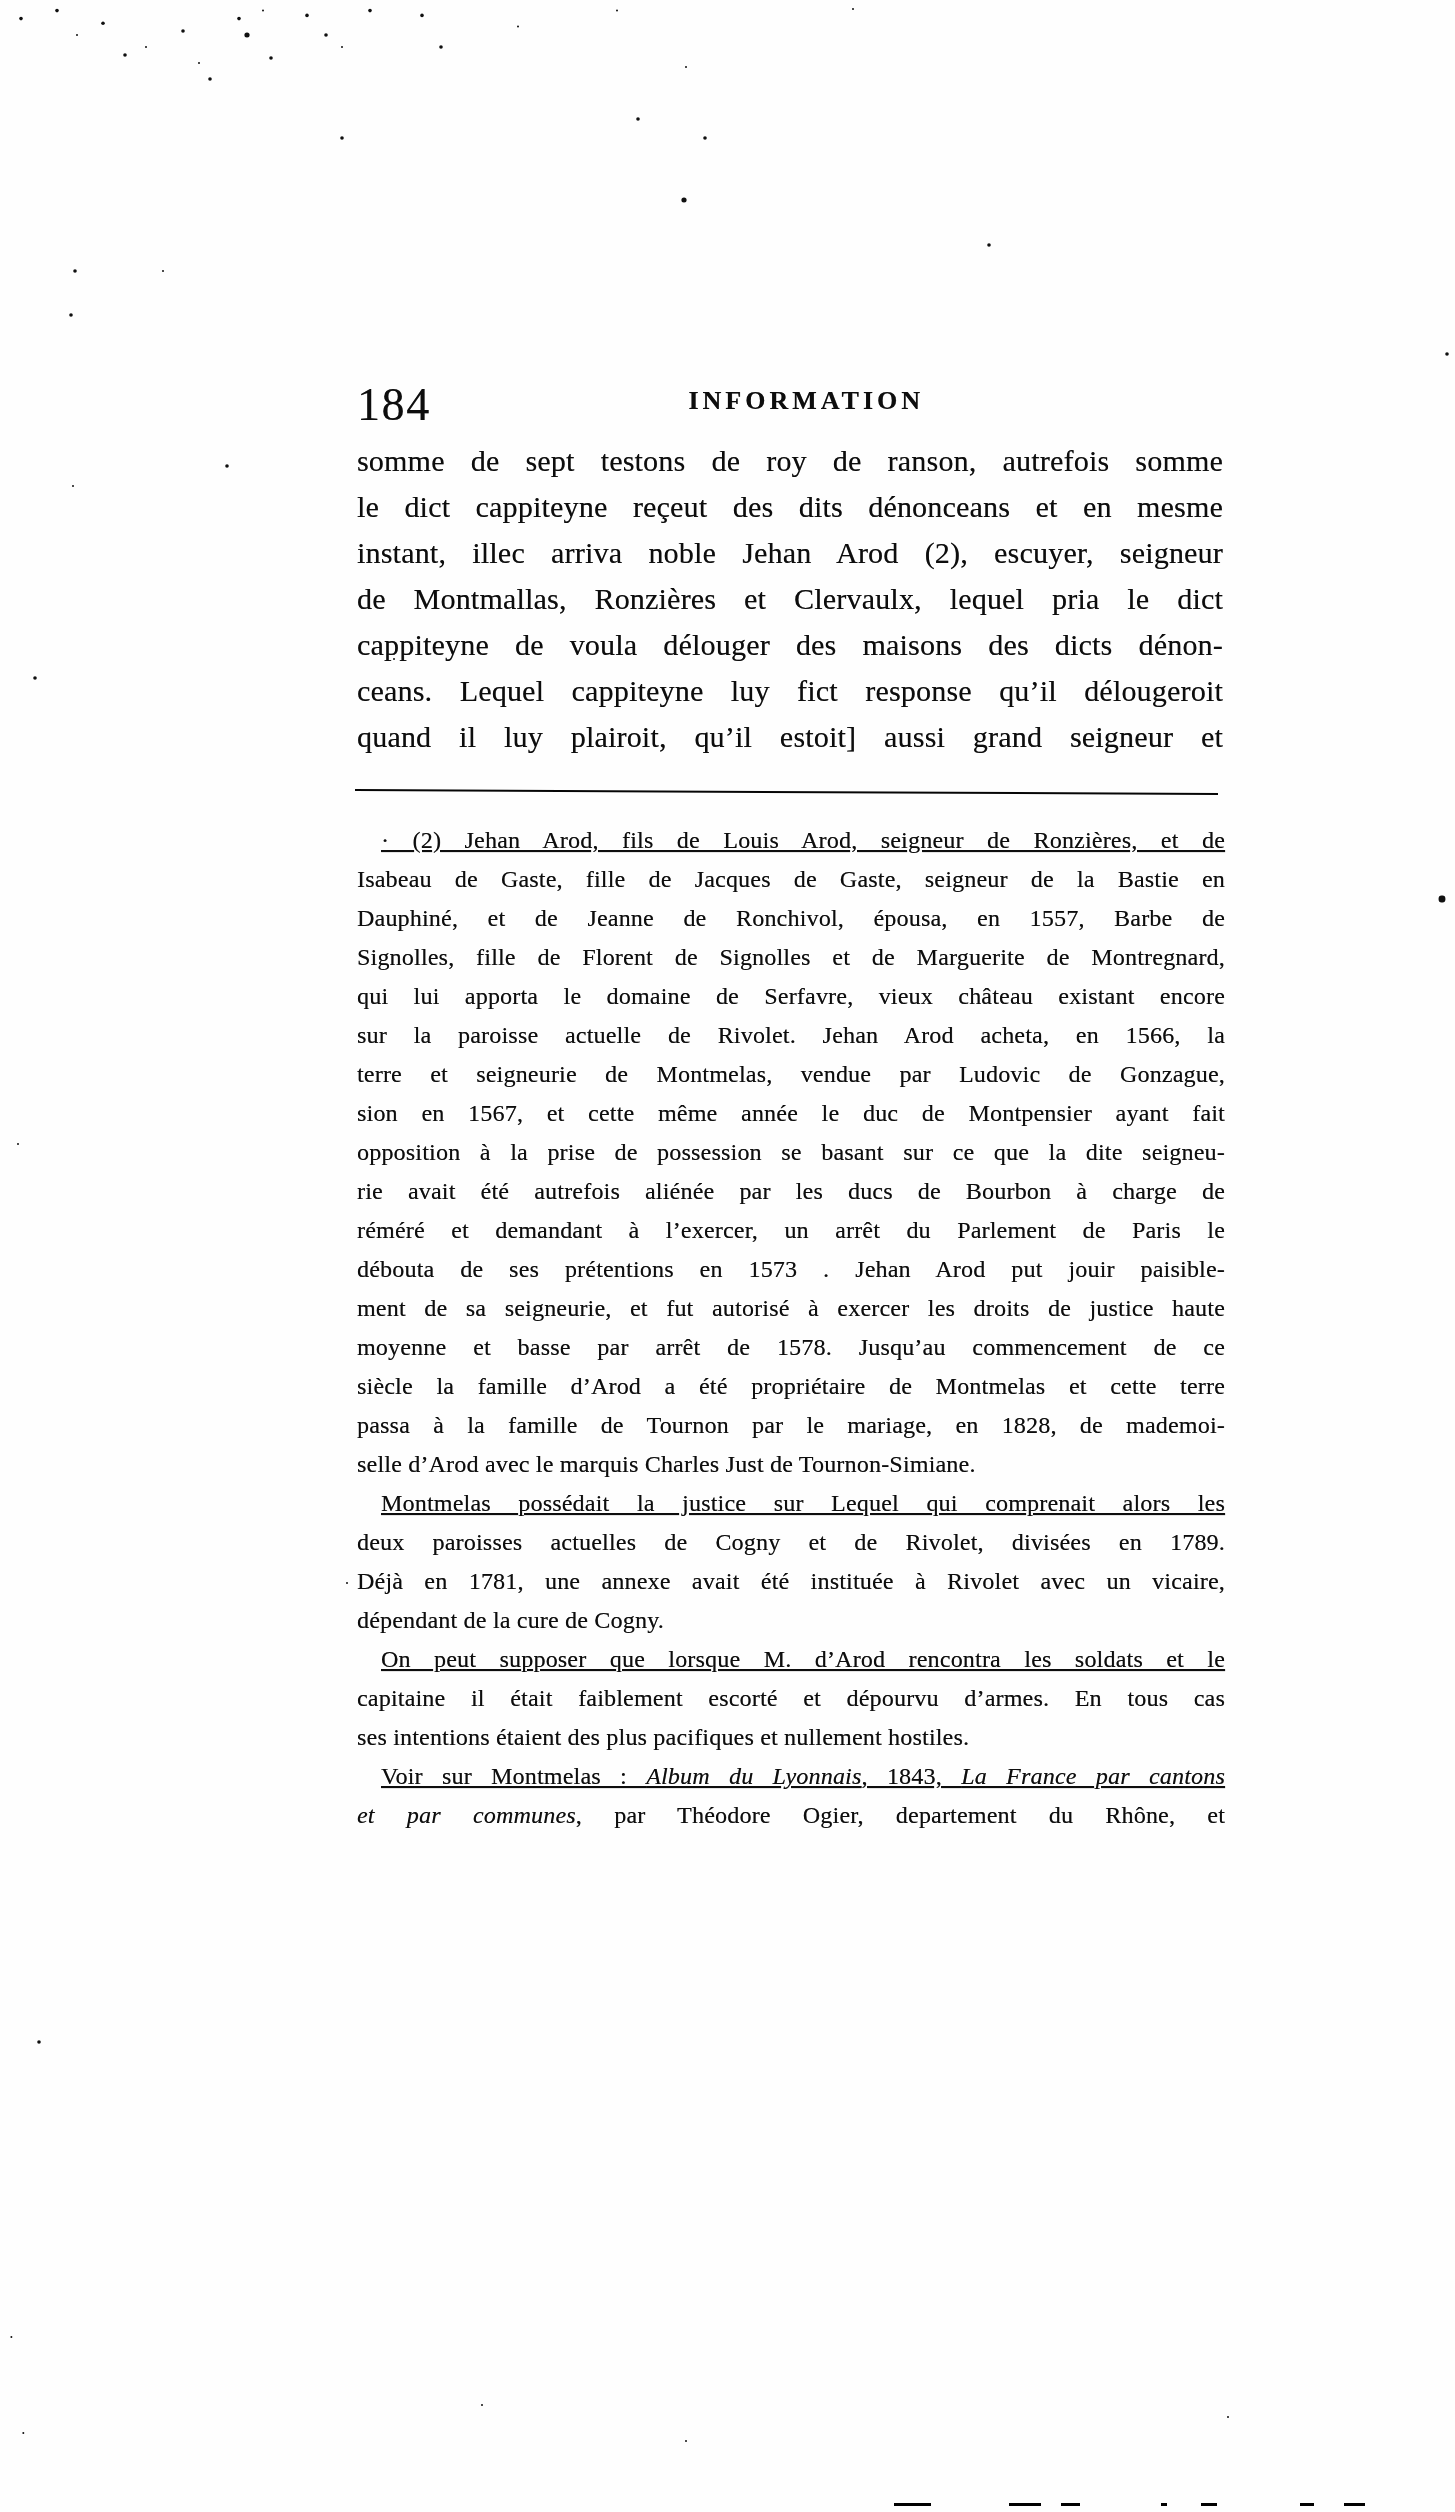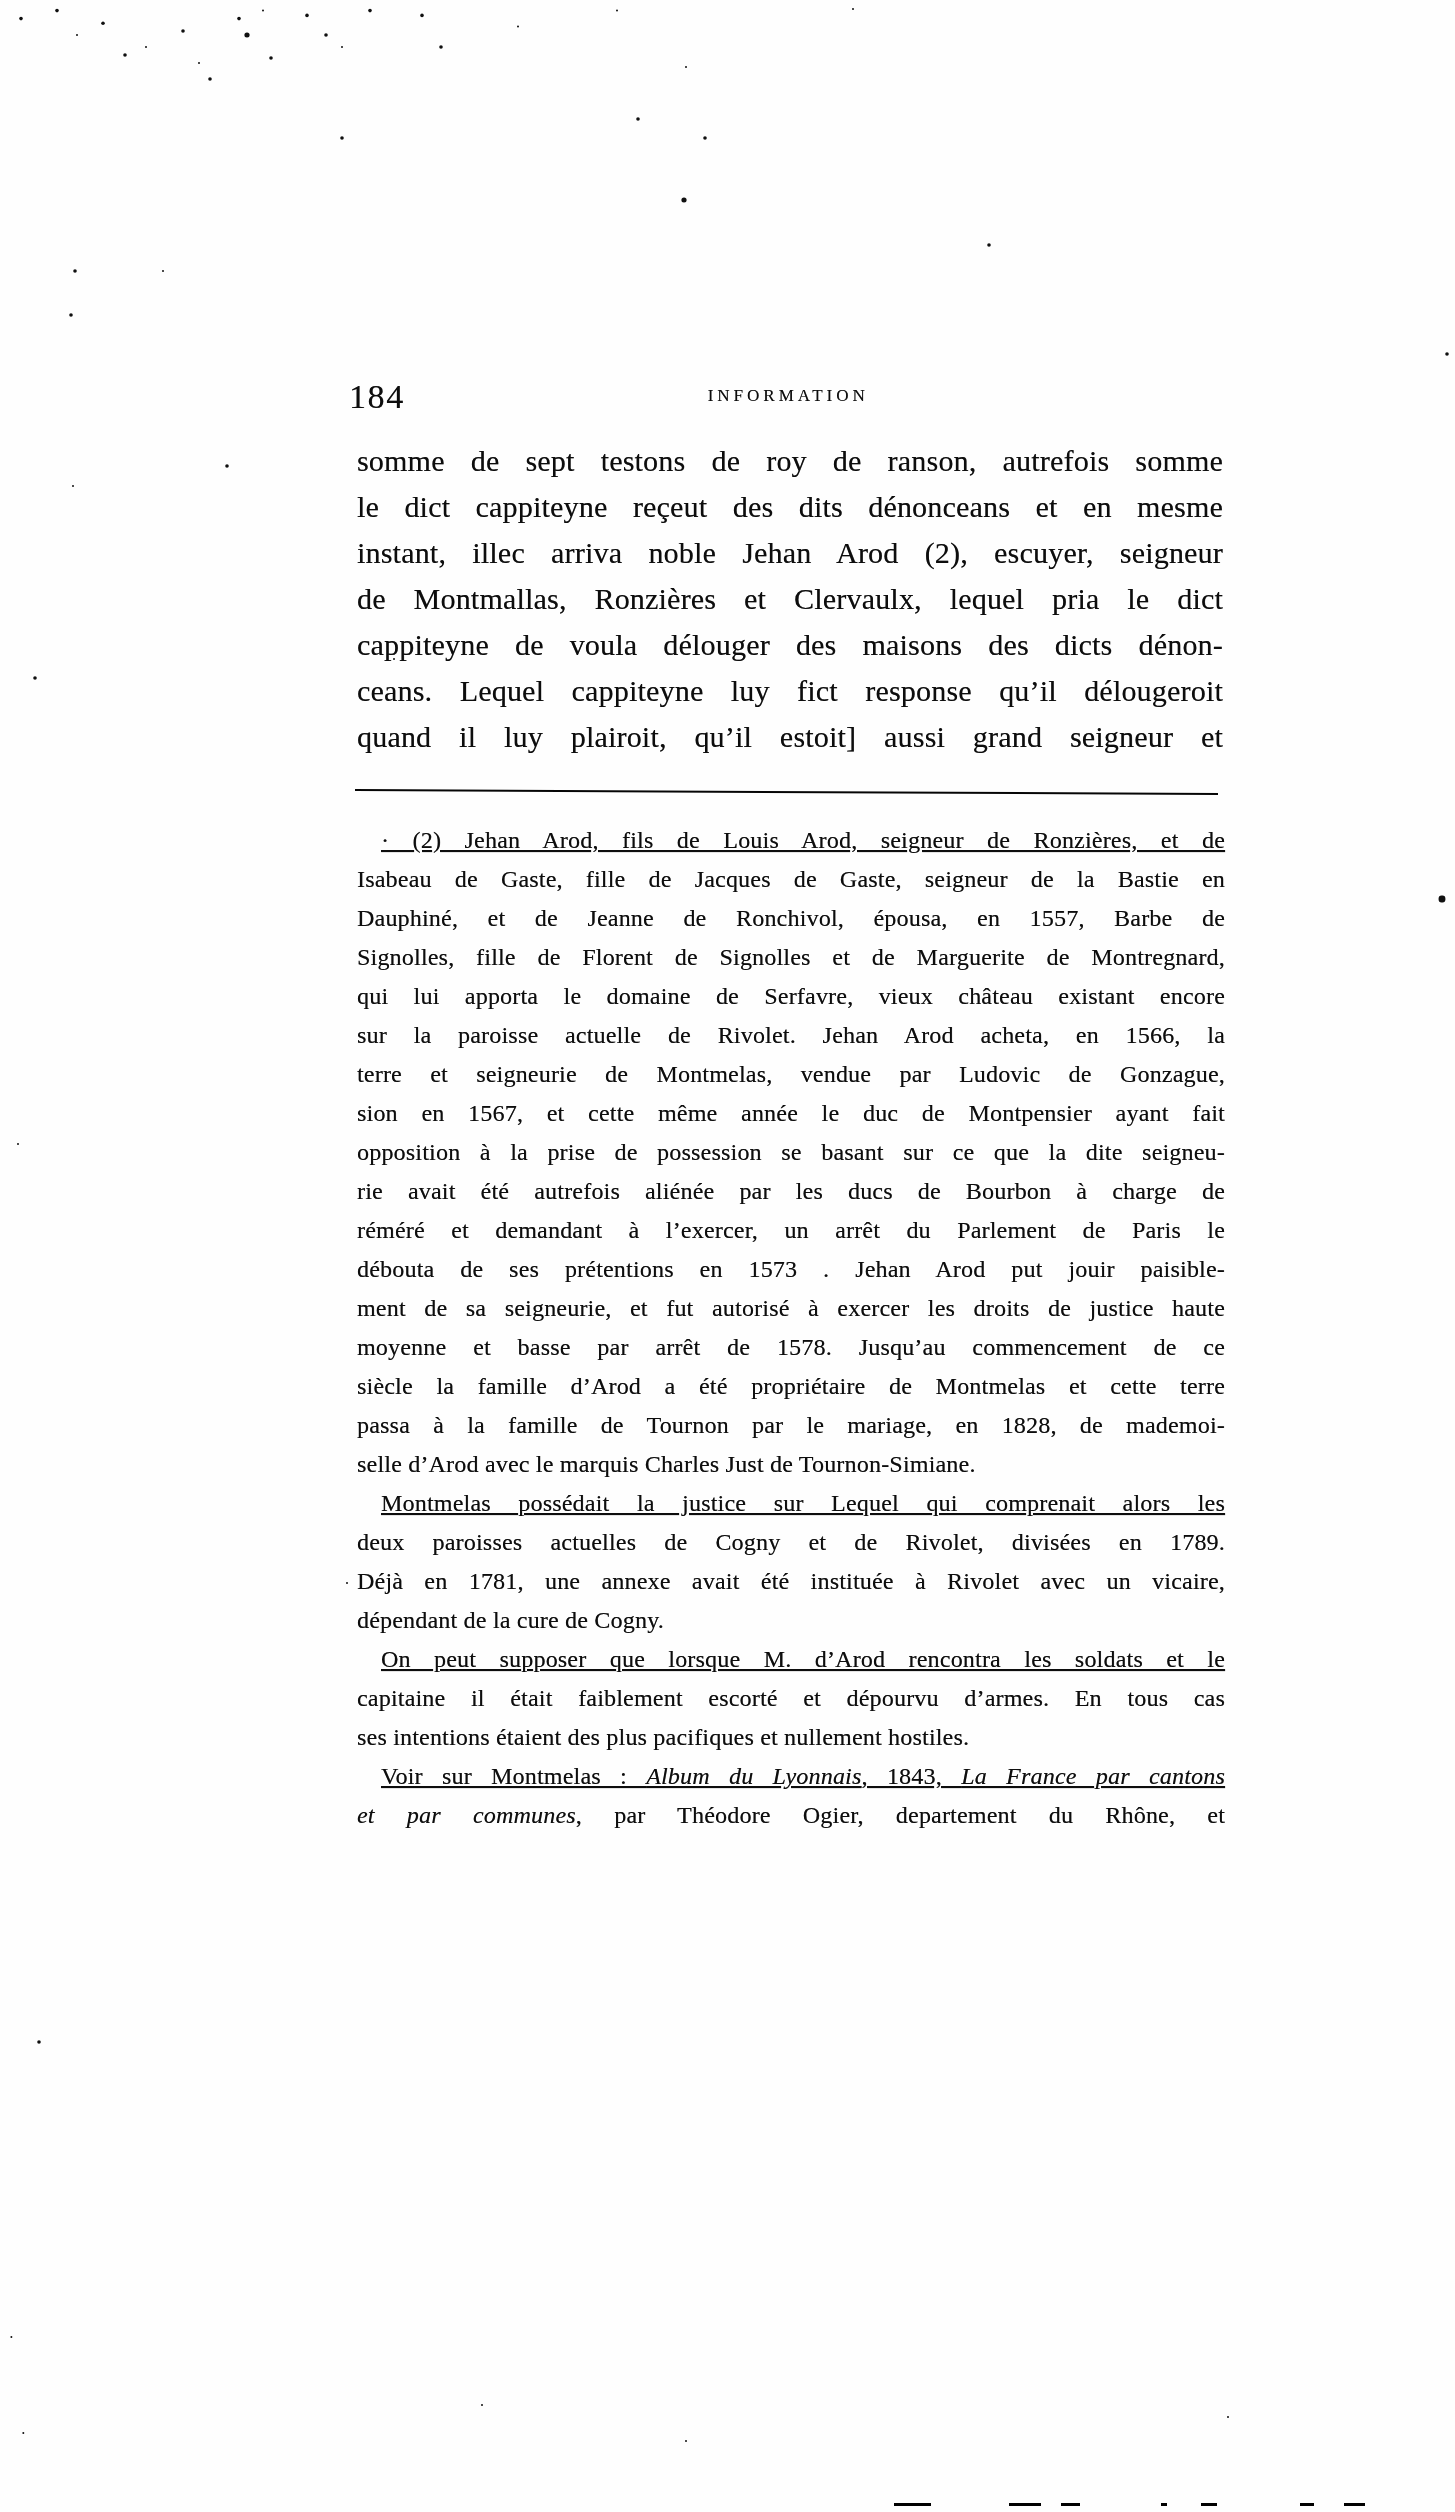--- a/index.html
+++ b/index.html
@@ -7,29 +7,30 @@
     position:relative;
     width:1456px;height:2512px;
     background:#fefefe;
     overflow:hidden;
     font-family:"Liberation Serif", serif;
     color:#0d0d0d;
   }
   .page *{box-sizing:border-box;}
 
   .pagenum{
-    position:absolute;left:349px;top:378px;
-    font-size:34px;letter-spacing:1.6px;
+    position:absolute;left:357px;top:378px;
+    font-size:46px;letter-spacing:1.6px;
     text-shadow:0.2px 0.2px 0 rgba(0,0,0,.5);
   }
   .running-title{
-    position:absolute;left:348px;top:386px;width:866px;
+    position:absolute;left:366px;top:386px;width:866px;
     text-align:center;text-indent:14.4px;
-    font-size:17px;letter-spacing:4px;
+    font-size:26px;letter-spacing:4px;
     text-shadow:0.2px 0.2px 0 rgba(0,0,0,.5);
+    font-weight:bold;
   }
 
   .main-para{
     position:absolute;left:357px;top:438px;width:866px;
     font-size:30px;line-height:46px;letter-spacing:0.2px;
     text-shadow:0.2px 0.2px 0 rgba(0,0,0,.55);
   }
   .footnote{
     position:absolute;left:357px;top:821px;width:868px;
     font-size:24px;line-height:39px;letter-spacing:0.2px;

